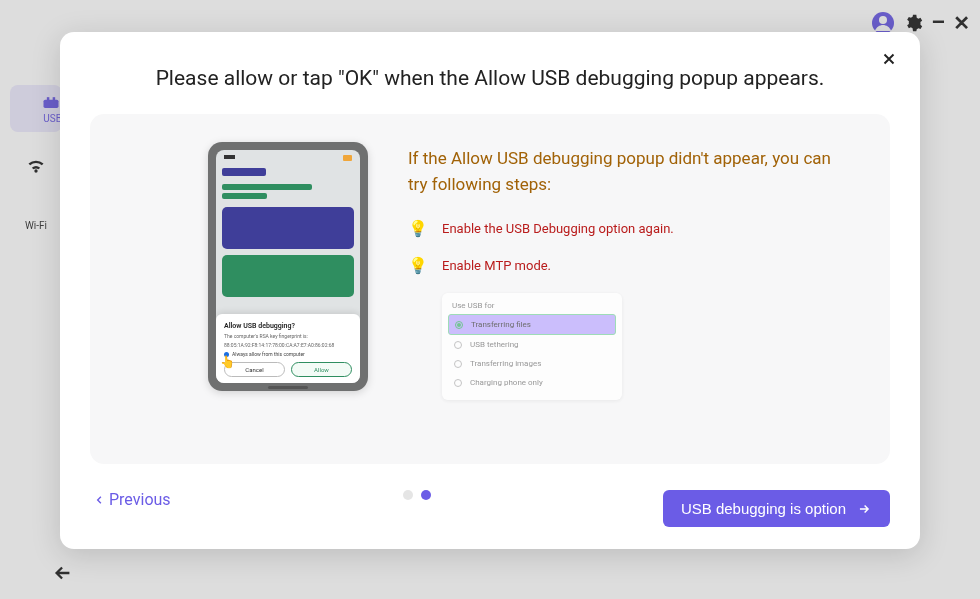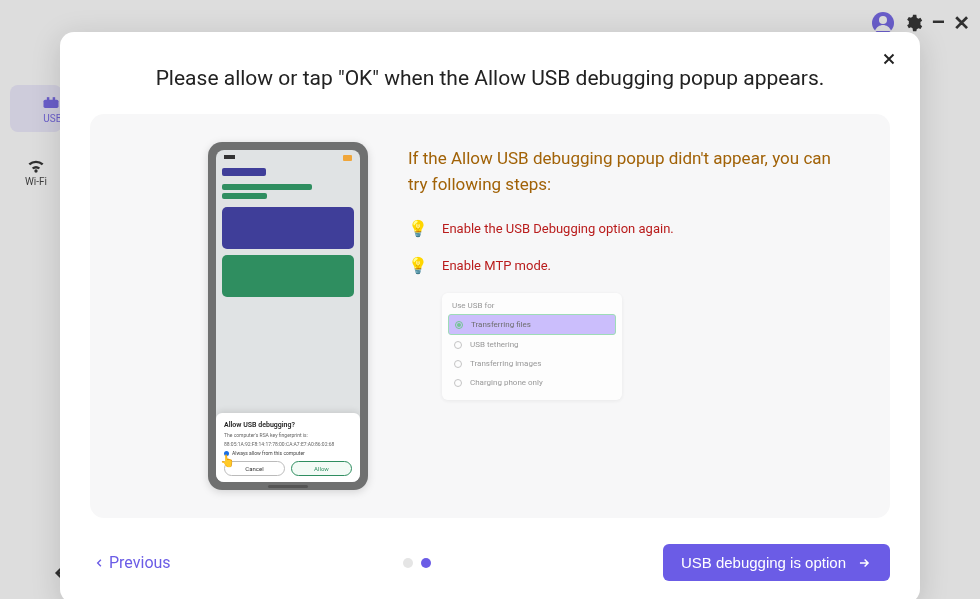--- a/index.html
+++ b/index.html
@@ -33,21 +33,21 @@
       width: 52px;
       display: flex; flex-direction: column; align-items: flex-end;
       font-size: 10px; color: #6B5CE6;
       background: #ece9fd;
       padding: 8px 0;
       border-radius: 8px;
     }
     .sideitem2 {
       width: 52px;
       display: flex; flex-direction: column; align-items: center;
-      font-size: 10px; color: #333;
+      font-size: 10px; color: #333; gap: 44px;
     }
     .backarrow {
       position: absolute;
       left: 52px; top: 562px;
       color: #222;
     }
     .overlay {
       position: absolute;
       inset: 0;
       background: rgba(100,100,100,0.22);
@@ -77,21 +77,21 @@
     .content-card {
       background: #f7f7f8;
       border-radius: 14px;
       padding: 28px 28px 28px 28px;
       display: flex;
       gap: 40px;
       min-height: 350px;
     }
     
     .phone {
-      width: 160px; height: 348px;
+      width: 160px; height: 249px;
       background: #6f7070;
       border-radius: 14px;
       padding: 8px;
       position: relative;
       flex-shrink: 0;
       margin-left: 90px;
       box-shadow: 0 2px 8px rgba(0,0,0,0.15);
     }
     .phone-inner {
       width: 100%; height: 100%;
@@ -150,21 +150,21 @@
     .usb-panel .uhead { font-size: 8px; color:#888; margin-bottom:4px; padding-left:4px;}
     .usb-opt {
       display:flex; align-items:center; gap:8px;
       font-size: 8px; color:#888; padding:5px 6px; border-radius:3px;
     }
     .usb-opt.sel { background:#c4b5fd; border:1px solid #8fd8ac; color:#555;}
     .usb-opt .radio { width:8px; height:8px; border:1px solid #bbb; border-radius:50%; position:relative;}
     .usb-opt.sel .radio { border-color:#5bbd82;}
     .usb-opt.sel .radio::after { content:''; position:absolute; inset:1px; background:#5bbd82; border-radius:50%;}
     
-    .footer { display:flex; align-items:center; justify-content: space-between; margin-top: 26px; }
+    .footer { display:flex; align-items:flex-start; justify-content: space-between; margin-top: 26px; }
     .prev { color:#6B5CE6; font-size:16px; display:flex; align-items:center; gap:4px; cursor:pointer; padding-left:4px;}
     .dots { display:flex; gap:8px; }
     .dot { width:10px; height:10px; border-radius:50%; background:#e5e5e5;}
     .dot.active { background:#6B5CE6;}
     .nextbtn {
       background:#6B5CE6; color:#fff; border:none; border-radius:6px;
       padding: 10px 18px; font-size:15px; display:flex; align-items:center; gap:10px;
       cursor:pointer;
     }
   </style>

